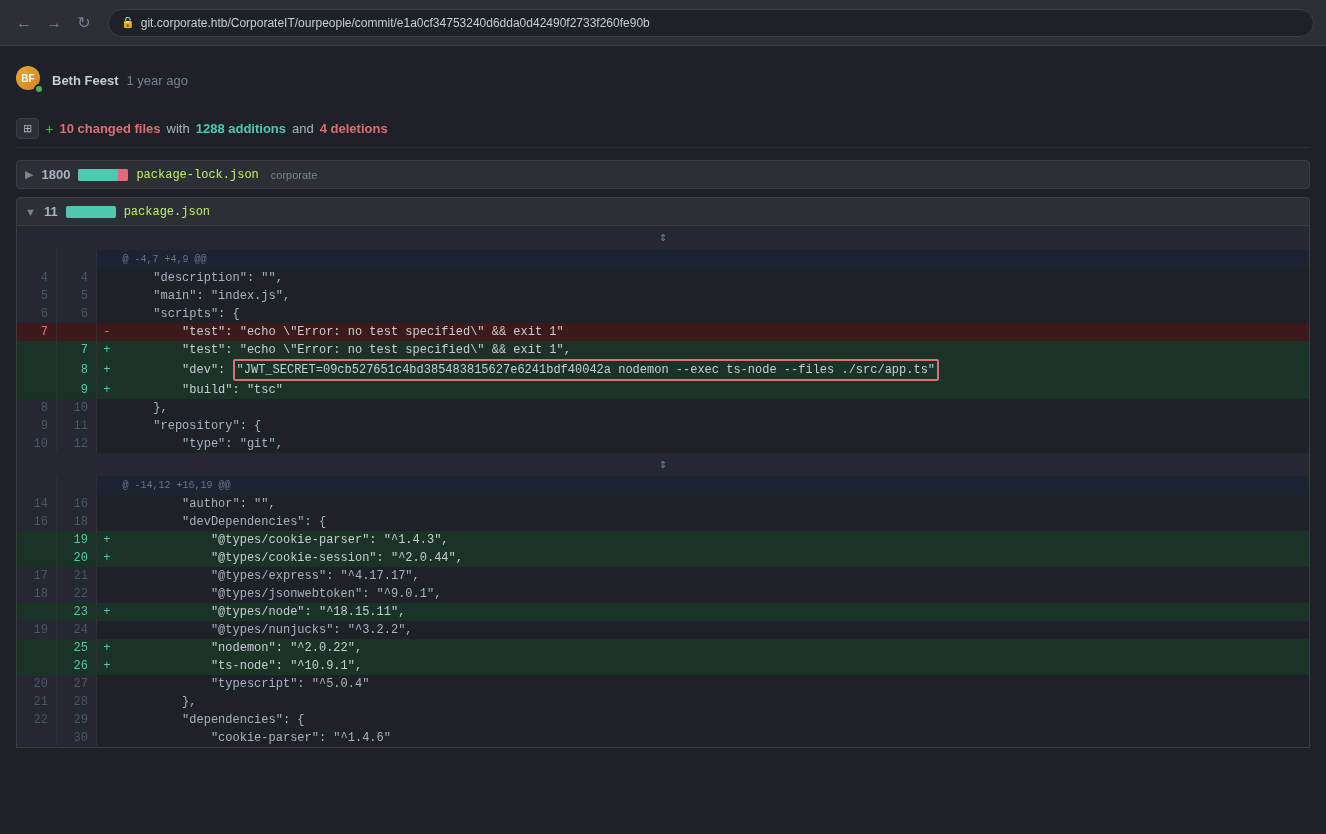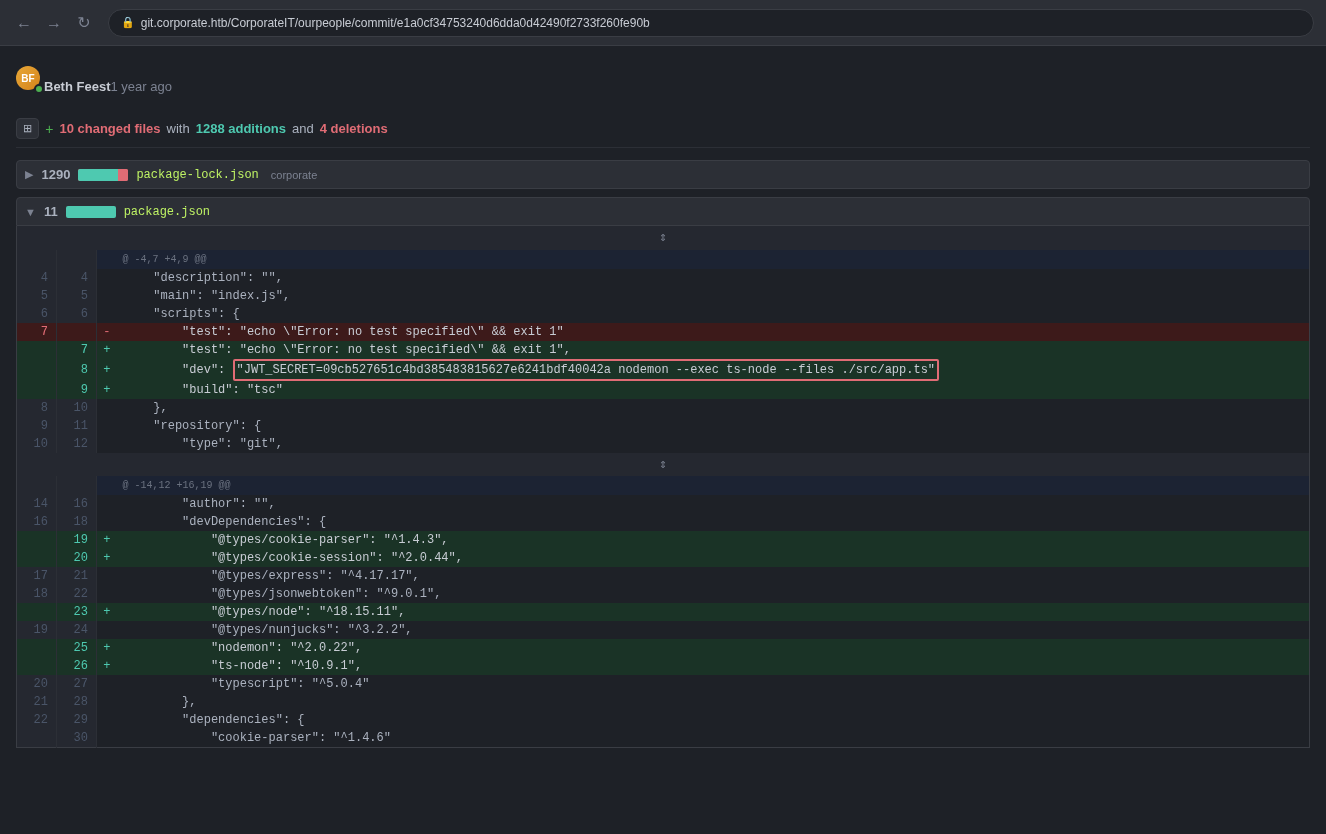--- a/index.html
+++ b/index.html
@@ -57,21 +57,22 @@
     }
 
     
     .page-content {
       padding: 12px 16px;
     }
 
     
     .commit-header {
       display: flex;
-      align-items: flex-end;
+      align-items: center;
+      gap: 8px;
       padding: 8px 0;
       margin-bottom: 8px;
     }
     .avatar {
       width: 24px;
       height: 24px;
       border-radius: 50%;
       background: linear-gradient(135deg, #e8a838, #d4831a);
       display: flex;
       align-items: center;
@@ -325,21 +326,21 @@
     <span class="changed-files">10 changed files</span>
     <span>with</span>
     <span class="additions">1288 additions</span>
     <span>and</span>
     <span class="deletions">4 deletions</span>
   </div>
 
   <div class="file-section">
     <div class="file-header collapsed">
       <span class="chevron">▶</span>
-      <span class="diff-count">1290</span>
+      <span class="diff-count">1800</span>
       <div class="diff-bar">
         <div class="diff-bar-green" style="flex:4"></div>
         <div class="diff-bar-red" style="flex:1"></div>
       </div>
       <span class="file-name">package-lock.json</span>
       <span class="file-badge">corporate</span>
     </div>
   </div>
 
   <div class="file-section">

